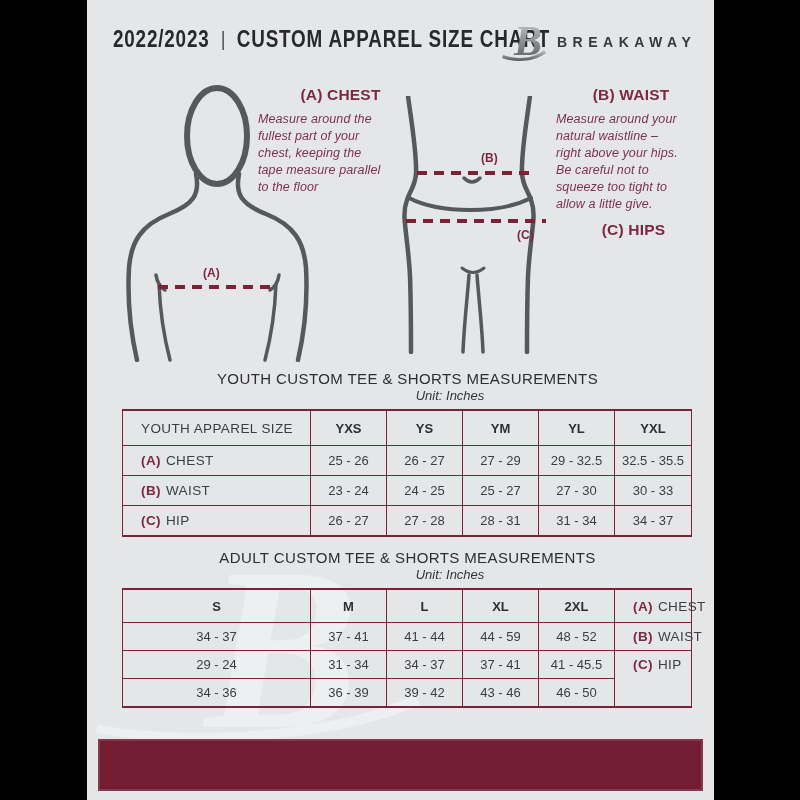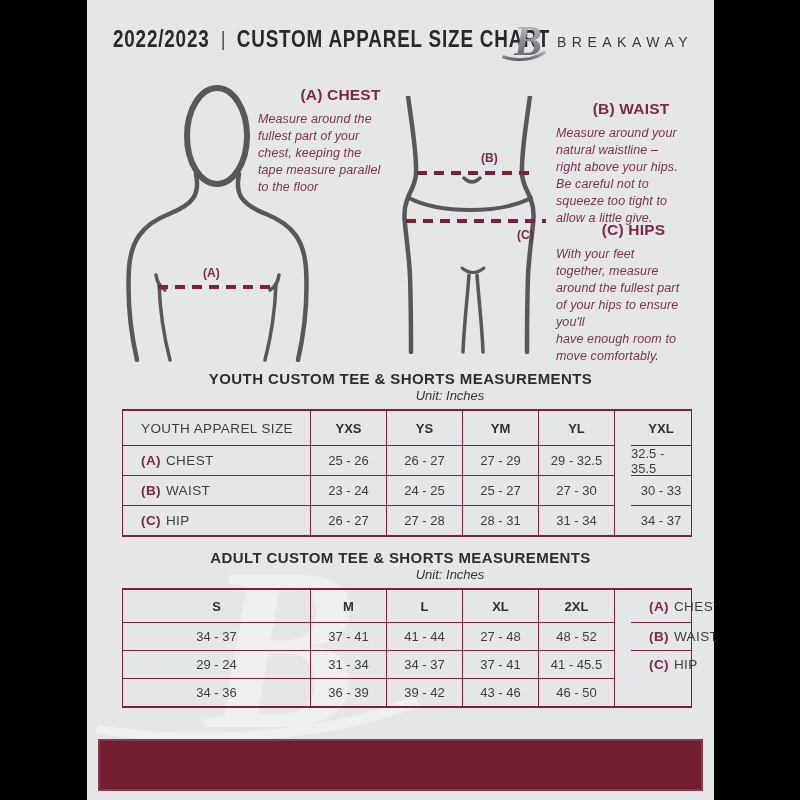--- a/index.html
+++ b/index.html
@@ -24,21 +24,21 @@
 
   
   .header-line{
     position:absolute;left:113px;top:26px;display:flex;align-items:center;gap:12px;
     transform:scaleX(0.82);transform-origin:left center;white-space:nowrap;z-index:3;
   }
   .header-line .hd{font-weight:bold;font-size:23px;letter-spacing:1px;color:#28292b;}
   .header-line .sep{font-size:20px;font-weight:normal;color:#3a3b3d;padding:0 2px;}
   .logo-head{position:absolute;left:500px;top:18px;z-index:3;}
   .wordmark{
-    position:absolute;left:557px;top:34px;font-size:14px;font-weight:normal;
+    position:absolute;left:557px;top:34px;font-size:14px;font-weight:bold;
     letter-spacing:5.5px;color:#38393b;z-index:3;
   }
 
   
   .figsvg{position:absolute;z-index:2;}
   .figsvg path,.figsvg ellipse{fill:none;stroke:var(--fig);stroke-linecap:round;}
   .dash{
     position:absolute;height:3.5px;z-index:3;
     background:repeating-linear-gradient(90deg,var(--border) 0 10px,transparent 10px 17px);
   }
@@ -49,40 +49,40 @@
   
   .mblock{position:absolute;z-index:3;}
   .mblock .mtitle{font-size:15.5px;font-weight:bold;color:var(--mtext);margin-bottom:7px;letter-spacing:0.2px;text-align:center;}
   .mblock .mtext{
     font-size:12.5px;font-style:italic;color:var(--mbody);line-height:17px;
     white-space:pre-line;letter-spacing:0.1px;
   }
 
   
   .sec-title{
-    position:absolute;left:87px;width:627px;text-align:center;z-index:3;
-    font-size:15px;font-weight:bold;color:#2d2e30;letter-spacing:0.4px;
+    position:absolute;left:94px;width:627px;text-align:center;z-index:3;
+    font-size:15px;font-weight:normal;color:#2d2e30;letter-spacing:0.4px;
   }
   .sec-unit{
     position:absolute;left:87px;width:726px;text-align:center;z-index:3;
     font-size:13px;font-style:italic;font-weight:400;color:#333436;
   }
 
   
   .size-table{
     position:absolute;left:122px;z-index:3;display:grid;
     grid-template-columns:188px repeat(5,76px);
     border:1.5px solid var(--border);border-top-width:2.5px;border-bottom-width:2.5px;
   }
   .size-table>div{
     display:flex;align-items:center;justify-content:center;
     border-right:1.5px solid var(--border);border-top:1.5px solid var(--border);
     font-size:13px;color:var(--cell);
   }
-  .size-table>div:nth-child(6n){border-right:none;margin-left:16px;}
+  .size-table>div:nth-child(6n){border-right:none;}
   .size-table>div:nth-child(-n+6){border-top:none;}
   .size-table .lab{justify-content:flex-start;padding-left:18px;font-size:13.5px;letter-spacing:0.4px;}
   .size-table .szhead{font-weight:bold;font-size:13px;color:#2e2f31;}
   .size-table .pref{font-weight:bold;color:var(--mtext);margin-right:5px;}
   #youth-table{grid-template-rows:34px repeat(3,30px);}
   #adult-table{grid-template-rows:32px repeat(3,28px);}
 
   
   .watermark{position:absolute;left:90px;top:545px;z-index:1;opacity:0.9;}
 
@@ -149,38 +149,31 @@
   <div class="marker" style="left:517px;top:228px">(C)</div>
 
   <div class="mblock" style="left:258px;top:86px;width:165px">
     <div class="mtitle">(A) CHEST</div>
     <div class="mtext">Measure around the
 fullest part of your
 chest, keeping the
 tape measure parallel
 to the floor</div>
   </div>
-  <div class="mblock" style="left:556px;top:100px;width:150px">
+  <div class="mblock" style="left:556px;top:86px;width:150px">
     <div class="mtitle">(B) WAIST</div>
     <div class="mtext">Measure around your
 natural waistline –
 right above your hips.
 Be careful not to
 squeeze too tight to
 allow a little give.</div>
   </div>
   <div class="mblock" style="left:556px;top:221px;width:155px">
     <div class="mtitle">(C) HIPS</div>
-    <div class="mtext">With your feet
-together, measure
-around the fullest part
-of your hips to ensure
-you'll
-have enough room to
-move comfortably.</div>
   </div>
 
   <div class="watermark">
     <svg width="430" height="205" viewBox="0 0 430 205">
       <text x="115" y="182" font-family="Liberation Serif, serif" font-style="italic" font-weight="bold" font-size="230" fill="#f0f1f3">B</text>
       <path d="M 5,188 C 90,204 240,200 330,160 L 324,150 C 240,190 95,195 8,180 Z" fill="#f0f1f3"></path>
     </svg>
   </div>
 
   <div class="sec-title" style="top:370px">YOUTH CUSTOM TEE &amp; SHORTS MEASUREMENTS</div>
@@ -235,21 +228,21 @@
     <div class="szhead">XL</div>
     <div class="szhead">2XL</div>
 
     <div class="lab">
         <span class="pref">(A)</span>
         <span>CHEST</span>
       </div>
     <div>34 - 37</div>
     <div>37 - 41</div>
     <div>41 - 44</div>
-    <div>27 - 48</div>
+    <div>44 - 59</div>
     <div>48 - 52</div>
 
     <div class="lab">
         <span class="pref">(B)</span>
         <span>WAIST</span>
       </div>
     <div>29 - 24</div>
     <div>31 - 34</div>
     <div>34 - 37</div>
     <div>37 - 41</div>

